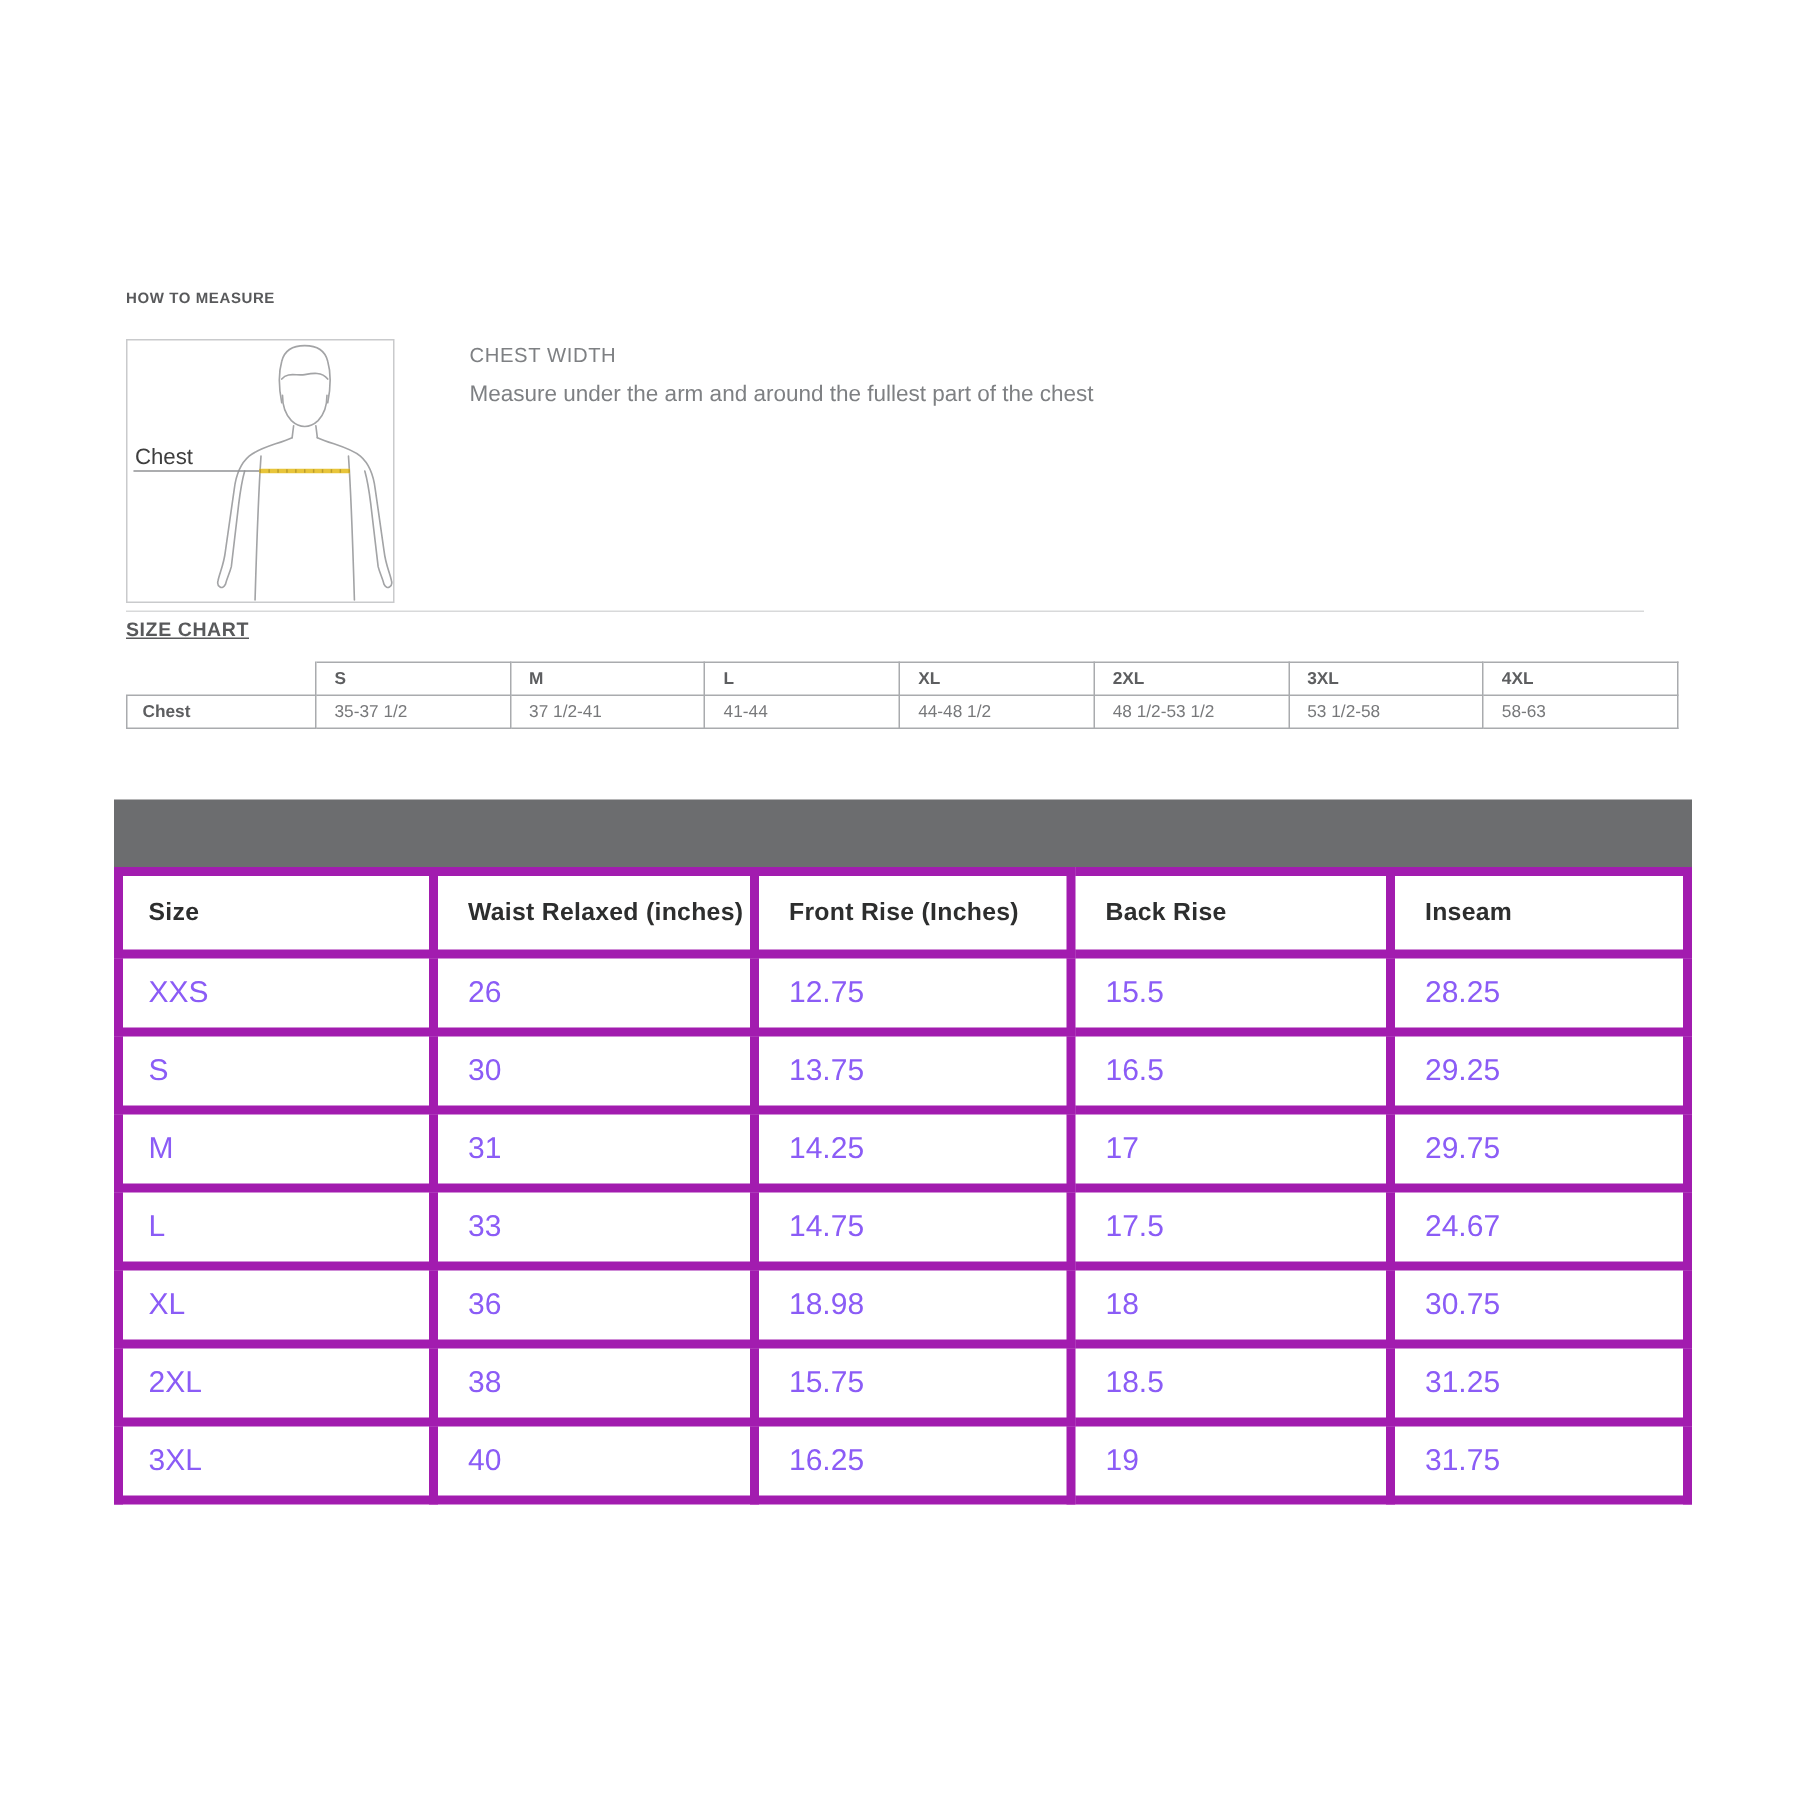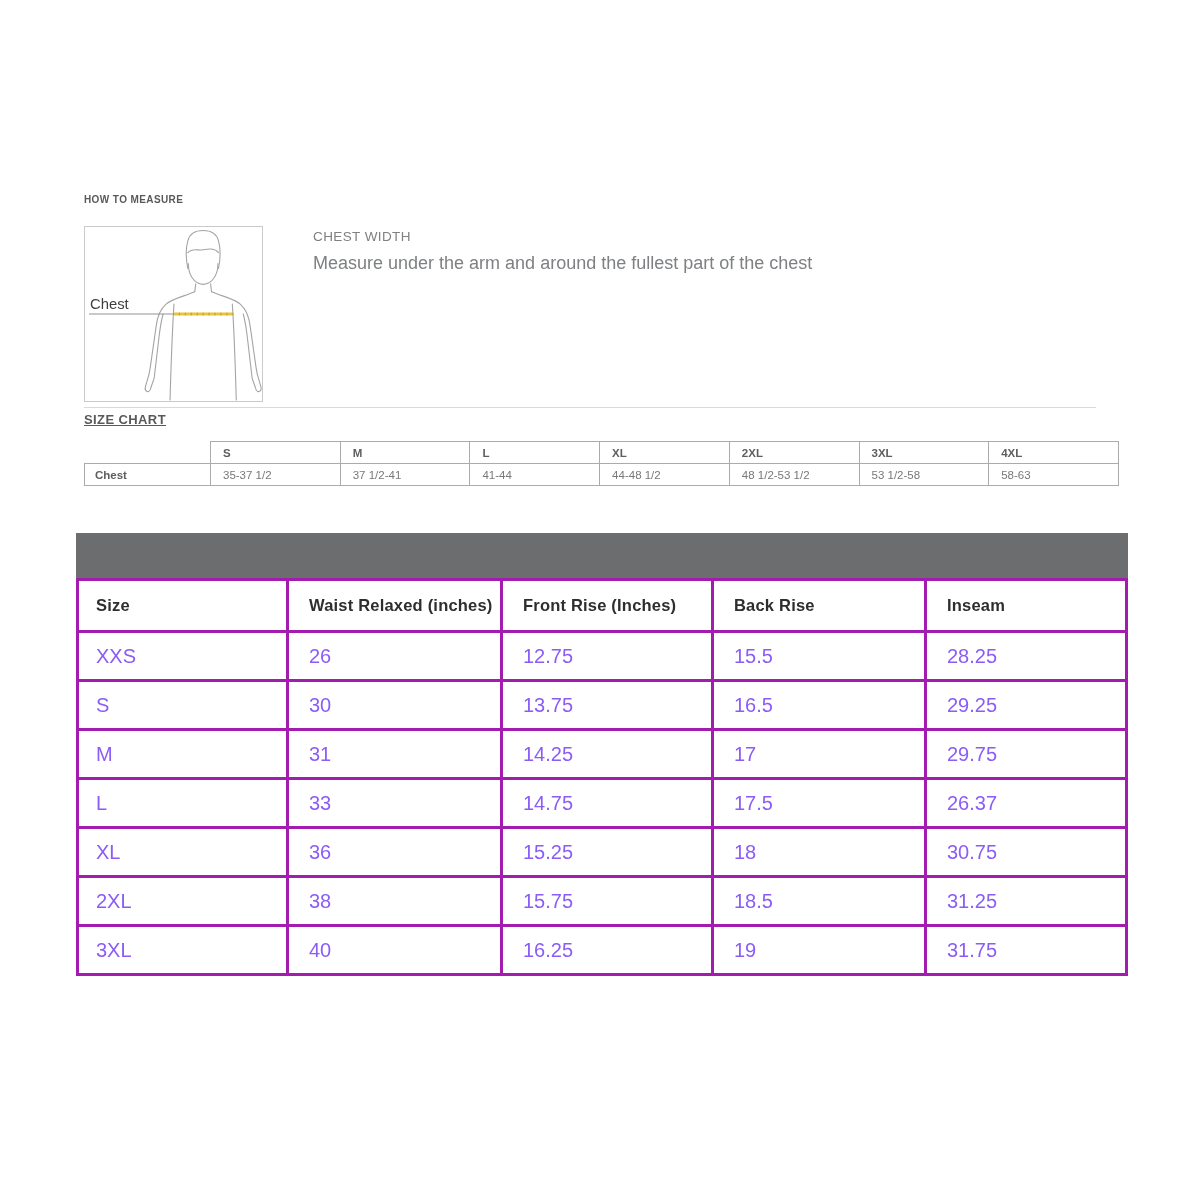--- a/index.html
+++ b/index.html
@@ -17,21 +17,21 @@
     position:absolute; left:84px; top:226px; width:179px; height:176px;
     border:1px solid #c9cacc; box-sizing:border-box; background:#ffffff;
   }
   .fig-box svg { display:block; width:100%; height:100%; }
   .cw-title {
     position:absolute; left:313px; top:229px;
     font-size:13.5px; color:#7e8083; letter-spacing:.4px;text-align:center;
   }
   .cw-lines {
     position:absolute; left:313px; top:251px;
-    font-size:18px; color:#7e8083; line-height:24px;
+    font-size:15px; color:#7e8083; line-height:24px;
   }
 
   .divider {
     position:absolute; left:84px; top:407px; width:1012px; height:1px;
     background:#d8d9da;
   }
   .h-sizechart {
     position:absolute; left:84px; top:412px;
     font-size:13px; font-weight:bold; color:#58595b; letter-spacing:.4px;text-decoration:underline;
   }
@@ -55,21 +55,21 @@
     position:absolute; left:76px; top:533px; width:1052px; height:45px;
     background:#6c6d6f;
   }
 
   
   .spec {
     position:absolute; left:76px; top:578px; width:1052px;
     border-collapse:collapse; table-layout:fixed;
   }
   .spec th, .spec td {
-    border:3px solid #a21caf; text-align:left; vertical-align:middle;
+    border:6px solid #a21caf; text-align:left; vertical-align:middle;
     padding:0 6px 0 20px; white-space:nowrap; overflow:hidden;
   }
   .spec th {
     height:49px; font-size:16.5px; font-weight:bold; color:#2d2e2e;
     letter-spacing:.2px;
   }
   .spec td { height:46px; font-size:20px; color:#8b5cf6; }
   .spec th:first-child, .spec td:first-child { padding-left:17px; }
 </style>
 </head>
@@ -190,26 +190,26 @@
       <td>31</td>
       <td>14.25</td>
       <td>17</td>
       <td>29.75</td>
     </tr>
     <tr>
       <td>L</td>
       <td>33</td>
       <td>14.75</td>
       <td>17.5</td>
-      <td>26.37</td>
+      <td>24.67</td>
     </tr>
     <tr>
       <td>XL</td>
       <td>36</td>
-      <td>15.25</td>
+      <td>18.98</td>
       <td>18</td>
       <td>30.75</td>
     </tr>
     <tr>
       <td>2XL</td>
       <td>38</td>
       <td>15.75</td>
       <td>18.5</td>
       <td>31.25</td>
     </tr>

